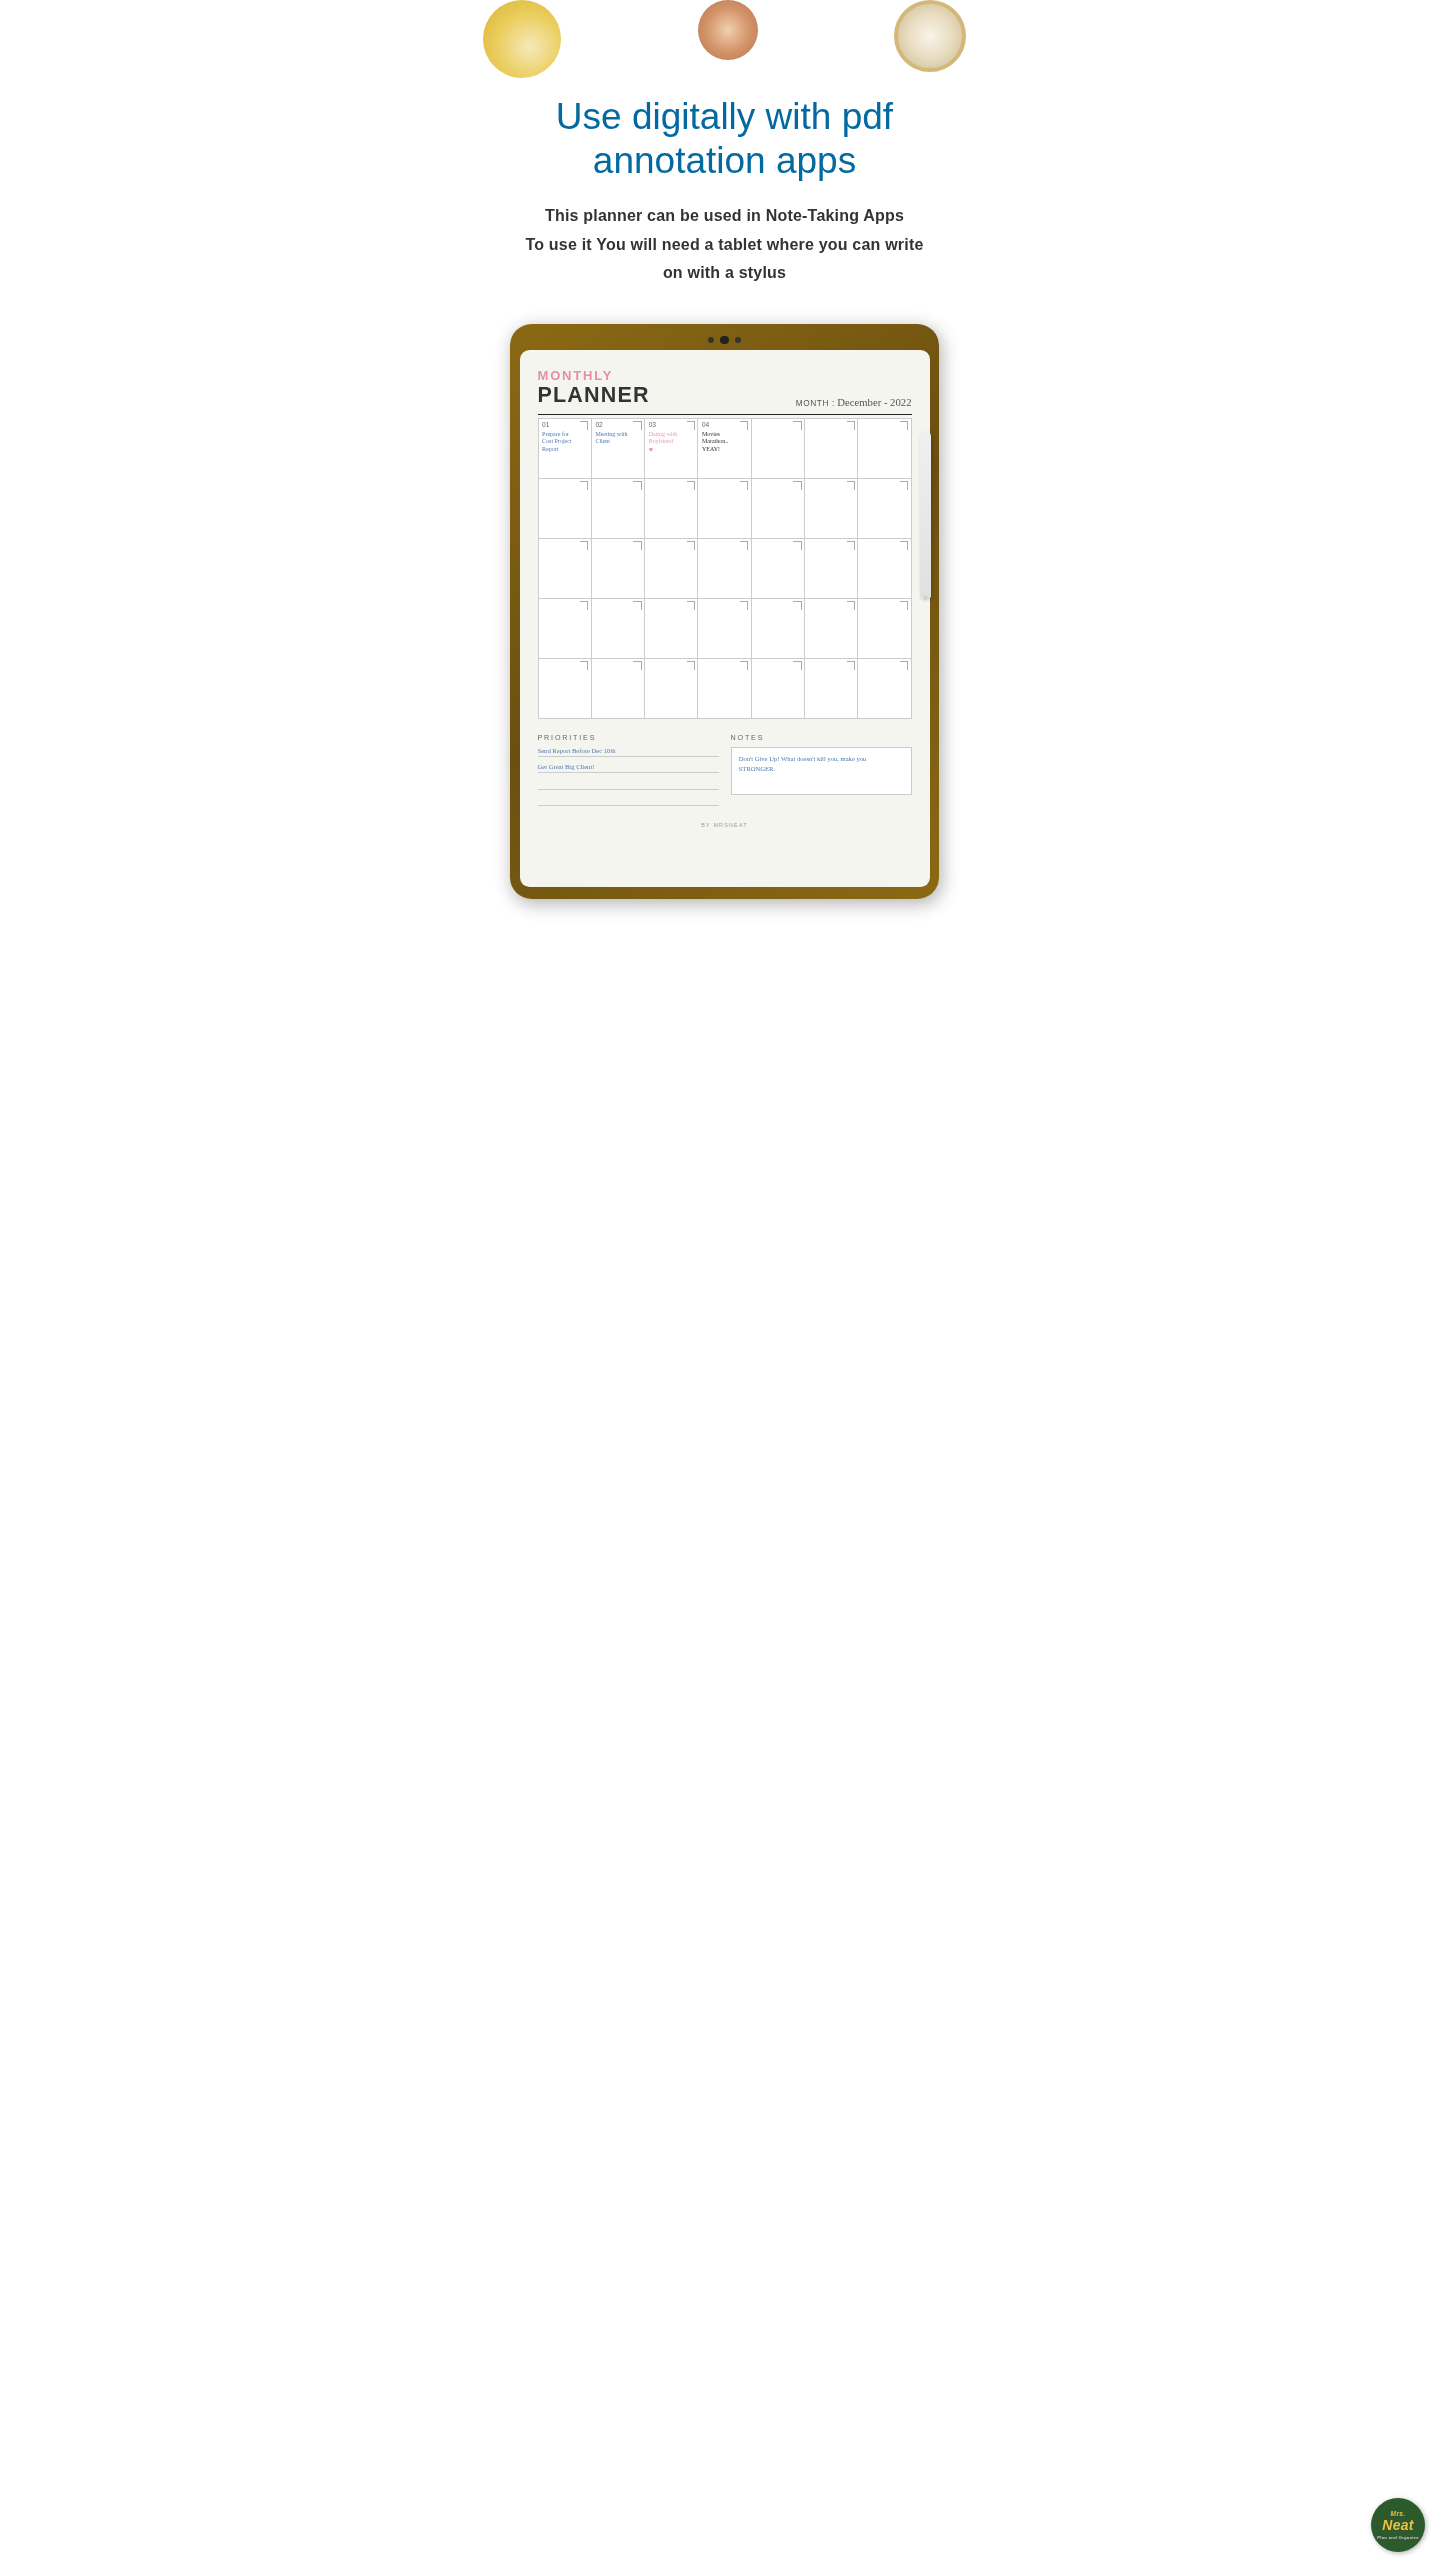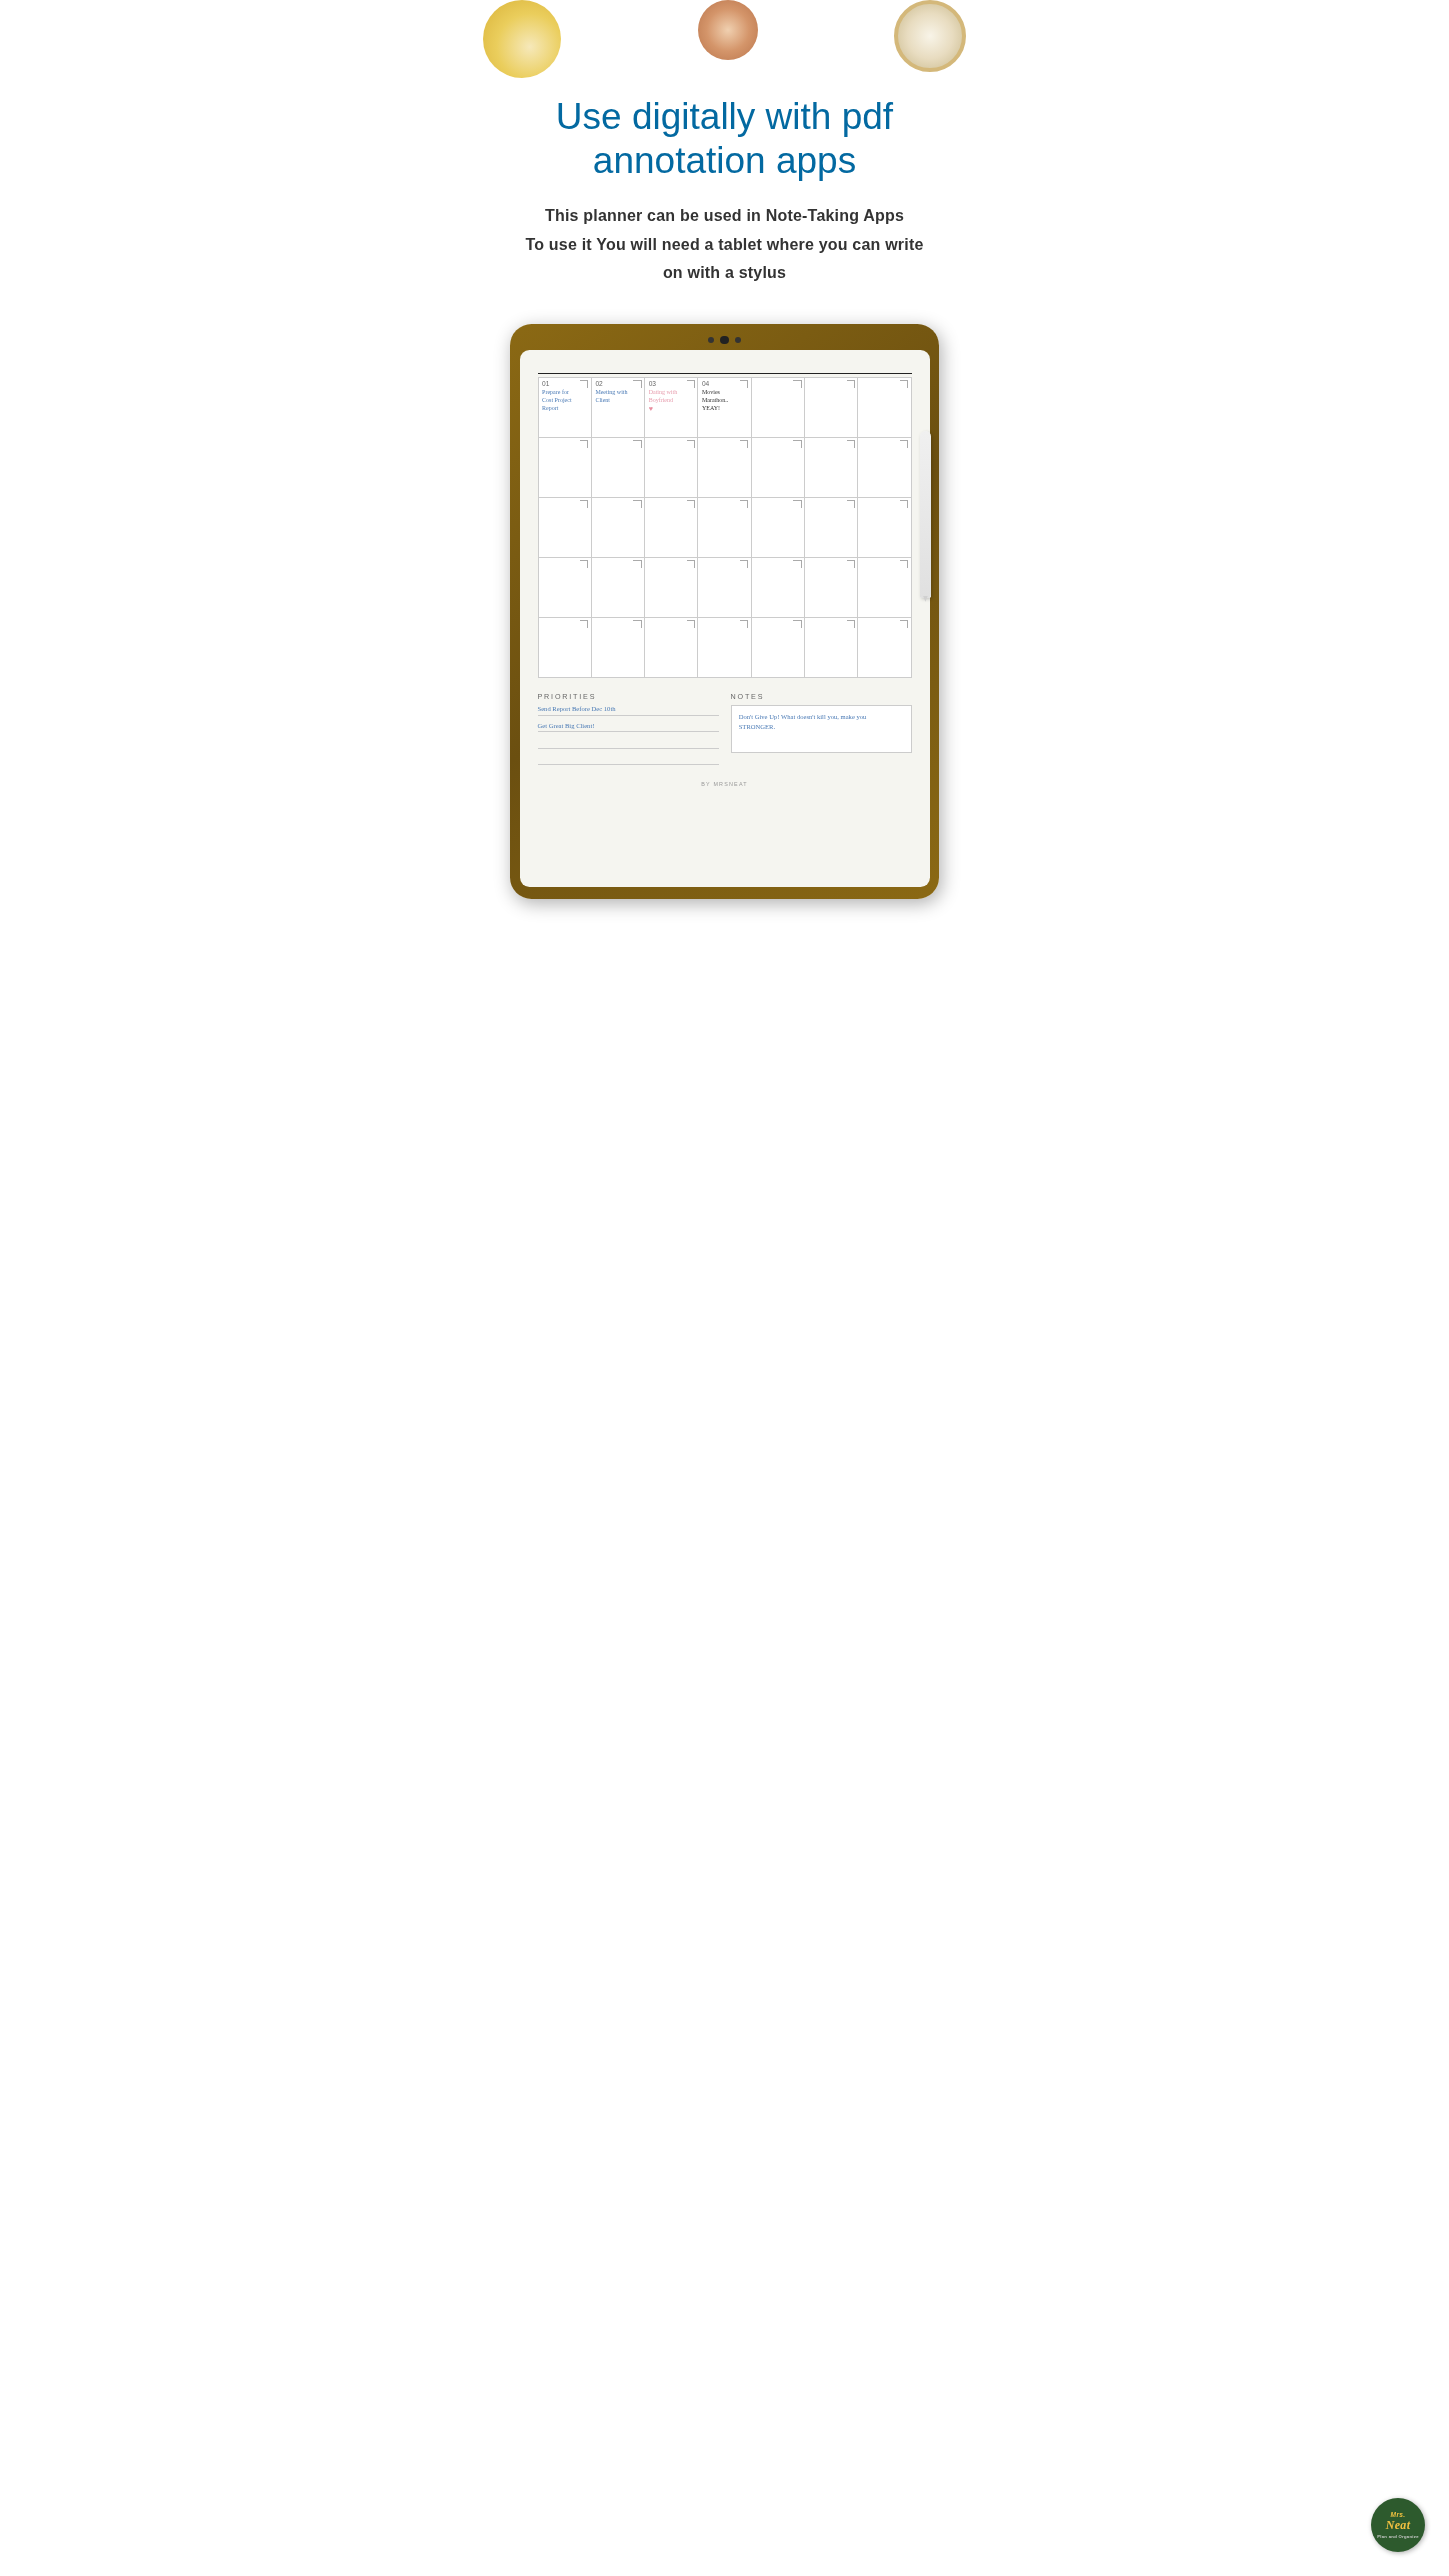--- a/index.html
+++ b/index.html
@@ -348,20 +348,30 @@
   <div class="tablet-outer">
 
     <div class="tablet-camera-bar">
       <div class="camera-dot"></div>
       <div class="camera-dot active"></div>
       <div class="camera-dot"></div>
     </div>
 
     <div class="tablet-screen">
 
+      <div class="planner-header">
+        <div class="planner-title-block">
+          <div class="monthly-text">MONTHLY</div>
+          <div class="planner-text">PLANNER</div>
+        </div>
+        <div>
+          <span class="month-label">MONTH :</span>
+          <span class="month-value">December - 2022</span>
+        </div>
+      </div>
 
       <hr class="divider-line">
 
       <table class="calendar-grid">
         <tbody>
             <tr>
           <td>
             <div class="corner-mark"></div>
             <div class="day-num">01</div>
             <div class="day-content">Prepare for<br>Cost Project<br>Report</div>
@@ -518,16 +528,16 @@
 
     <div class="stylus">
       <div class="stylus-tip"></div>
     </div>
 
   </div>
 </div>
 
 <div class="brand-badge">
   <span style="color:#f0c040;font-style:italic;font-size:6.6px;">Mrs.</span>
-  <span style="color:#f0c040;font-style:italic;font-size:12px;font-weight:bold;font-family:Liberation Serif, serif;">Neat</span>
+  <span style="color:#f0c040;font-style:italic;font-size:14px;font-weight:bold;">Neat</span>
   <span style="font-size:4.2px;color:#ccc;letter-spacing:0.3px;margin-top:1.2px;">Plan and Organize</span>
 </div>
 
 
 </body></html>

